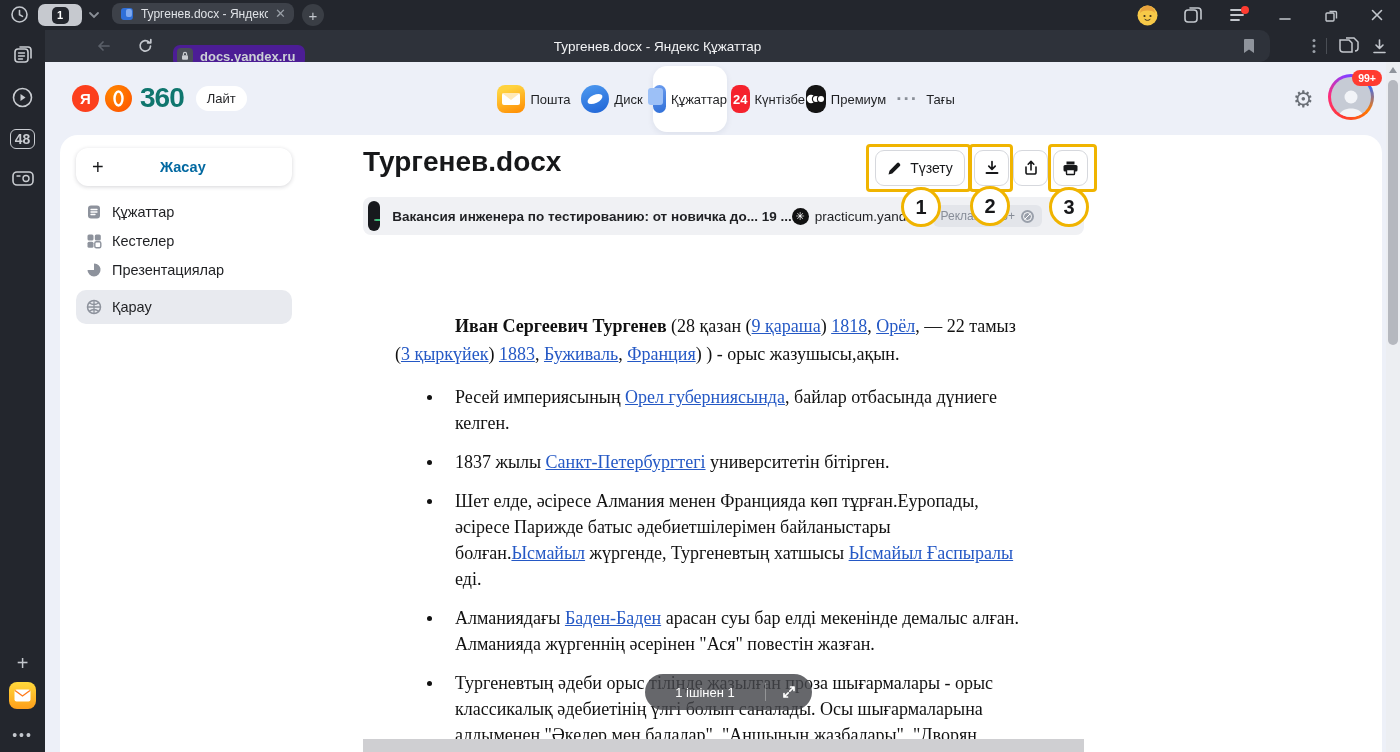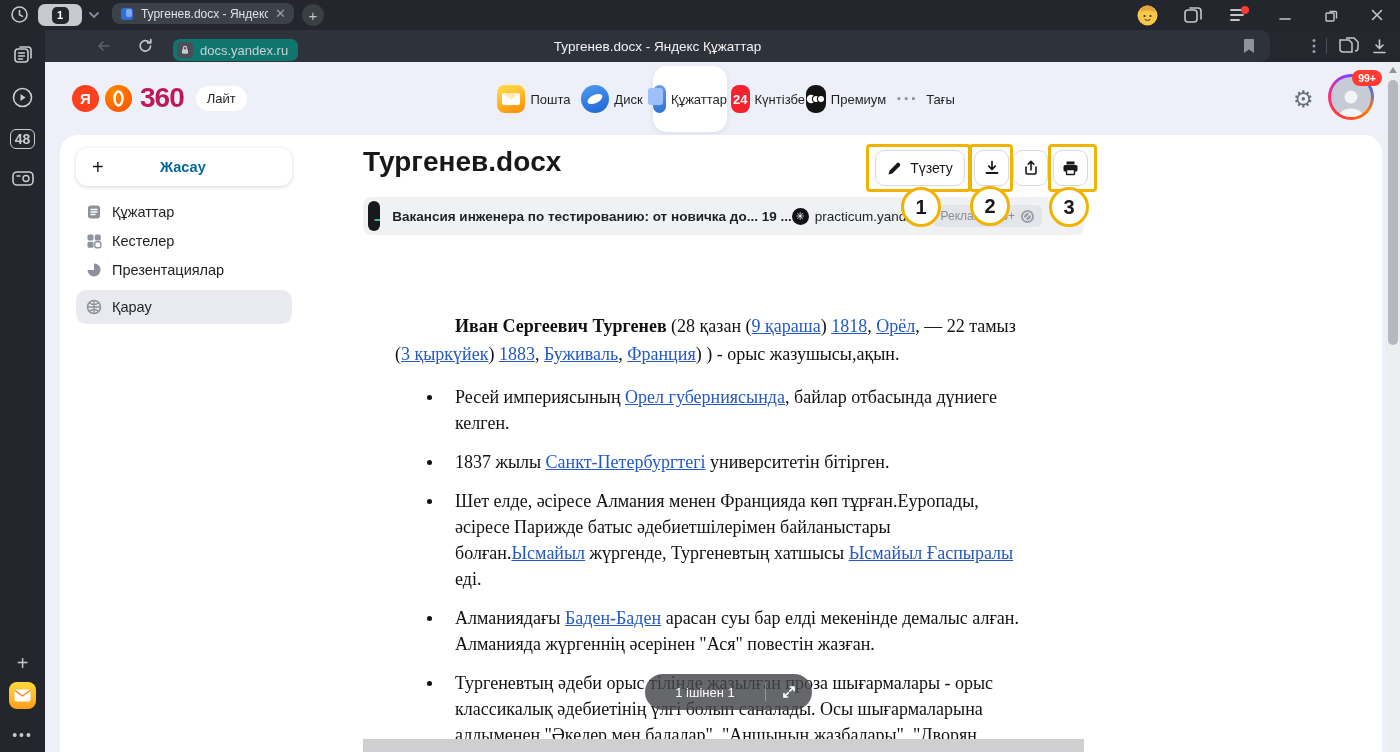--- a/index.html
+++ b/index.html
@@ -24,22 +24,22 @@
     background:#3a3e45; color:#c3c7cd; font-size:15px; display:flex; align-items:center; justify-content:center; }
   .tb-right { position:absolute; right:0; top:0; height:30px; display:flex; align-items:center; gap:0; }
   .tb-ic { width:46px; height:30px; display:flex; align-items:center; justify-content:center; position:relative; }
   .red-dot { position:absolute; top:6px; right:13px; width:8px; height:8px; border-radius:50%; background:#ff3b30; }
 
   .addressrow { position:absolute; left:45px; top:30px; width:1355px; height:32px; background:#24272e; }
   .urlbar { position:absolute; left:0; top:0; width:1225px; height:32px; background:#2e323a;
     border-radius:0 10px 10px 0; }
   .nav-back { position:absolute; left:50px; top:8px; }
   .nav-reload { position:absolute; left:92px; top:8px; }
-  .urlchip { position:absolute; left:128px; top:9px; height:22px; background:#0f766e; border-radius:7px;
-    display:flex; align-items:center; padding:0 10px 0 4px; gap:7px; }
+  .urlchip { position:absolute; left:128px; top:15px; height:22px; background:#4c1d95; border-radius:7px;
+    display:flex; align-items:center; padding:0 10px 0 4px; gap:7px;font-weight:bold; }
   .lockbox { width:16px; height:16px; border-radius:4px; background:#4a4e57; display:flex; align-items:center; justify-content:center; }
   .urltext { color:#ccd0d6; font-size:13px; }
   .wintitle { position:absolute; left:0; right:0; top:0; height:32px; display:flex; align-items:center;
     justify-content:center; color:#f2f3f5; font-size:13.5px; pointer-events:none; }
   .bookmark-ic { position:absolute; right:14px; top:8px; }
   .ar-right { position:absolute; right:4px; top:0; height:32px; display:flex; align-items:center; gap:10px; }
   .ar-divider { width:1px; height:16px; background:#4a4e55; }
 
   .leftrail { position:absolute; left:0; top:30px; width:45px; height:722px; background:#23262d; }
   .rail-ic { position:absolute; left:0; width:45px; display:flex; justify-content:center; }
@@ -53,21 +53,21 @@
     display:flex; align-items:center; justify-content:center; }
 
   
   .page { position:absolute; left:45px; top:62px; width:1355px; height:690px; background:#edf0f8; }
 
   .hdr-logo { position:absolute; left:27px; top:20px; display:flex; align-items:center; gap:6px; }
   .logo-ya { width:27px; height:27px; border-radius:50%; background:#fc3f1d; color:#fff; font-weight:bold;
     font-size:15px; display:flex; align-items:center; justify-content:center; }
   .logo-360ic { width:27px; height:27px; border-radius:50%; background:radial-gradient(circle at 35% 30%,#ff8a00,#ff4d00);
     display:flex; align-items:center; justify-content:center; }
-  .logo-360txt { font-size:28px; font-weight:800; color:#be185d; letter-spacing:-1px; margin-left:2px; }
+  .logo-360txt { font-size:28px; font-weight:800; color:#0f766e; letter-spacing:-1px; margin-left:2px; }
   .logo-badge { background:#fff; border-radius:13px; padding:5px 11px; font-size:13px; color:#1f2023; margin-left:6px; }
 
   .hdr-nav { position:absolute; left:452px; top:4px; display:flex; gap:4px; }
   .nav-item { width:74px; height:66px; border-radius:14px; display:flex; 
     align-items:center; justify-content:center; gap:5px; cursor:pointer; }
   .nav-item.active { background:#fff; box-shadow:0 2px 6px rgba(30,40,80,.08); }
   .nav-label { font-size:13px; color:#1f2023; }
   .appic { width:28px; height:28px; border-radius:8px; position:relative; }
   .ic-mail-app { background:linear-gradient(160deg,#ffd23e 20%,#ff8a00); }
   .ic-mail-app .env { position:absolute; left:5px; top:8px; width:18px; height:12px; background:#fff; border-radius:2px; }

